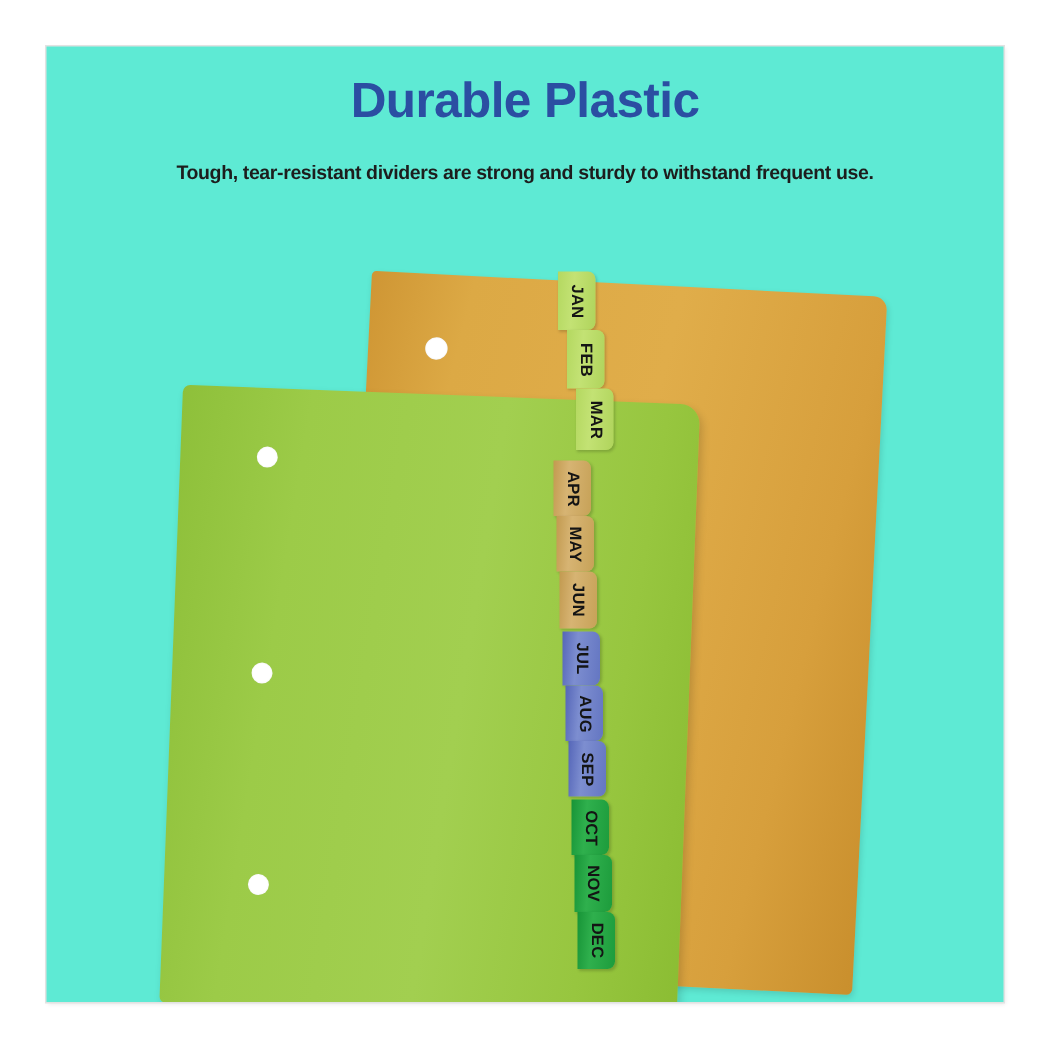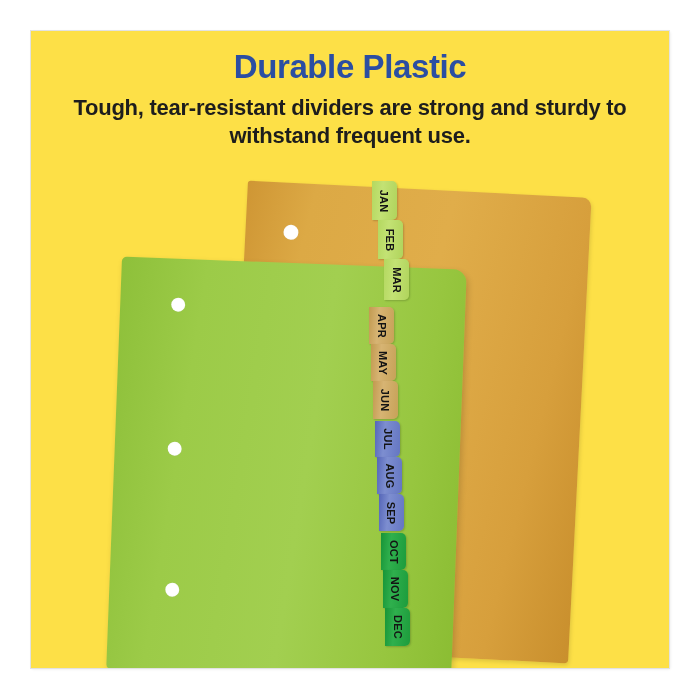--- a/index.html
+++ b/index.html
@@ -11,21 +11,21 @@
     font-family: "Liberation Sans", sans-serif;
     overflow: hidden;
   }
 
   #product-card {
     position: absolute;
     left: 31px;
     top: 31px;
     width: 638px;
     height: 637px;
-    background: #fde047;
+    background: #5eead4;
     box-shadow: 0 0 0 1px #e2e2e2, 1px 1px 3px rgba(0,0,0,0.10);
     overflow: hidden;
   }
 
   
   #headline-block {
     position: absolute;
     left: 0;
     top: 19px;
     width: 638px;
@@ -34,23 +34,23 @@
 
   #headline {
     font-size: 33px;
     font-weight: bold;
     letter-spacing: -0.4px;
     line-height: 1.05;
     margin: 0;
   }
 
   #subheadline {
-    margin: 9px auto 0 auto;
+    margin: 22px auto 0 auto;
     width: 560px;
-    font-size: 22px;
+    font-size: 13px;
     font-weight: bold;
     color: #1d1d1d;
     line-height: 1.28;
     letter-spacing: -0.25px;
   }
 
   
   #photo-area {
     position: absolute;
     left: 0;

